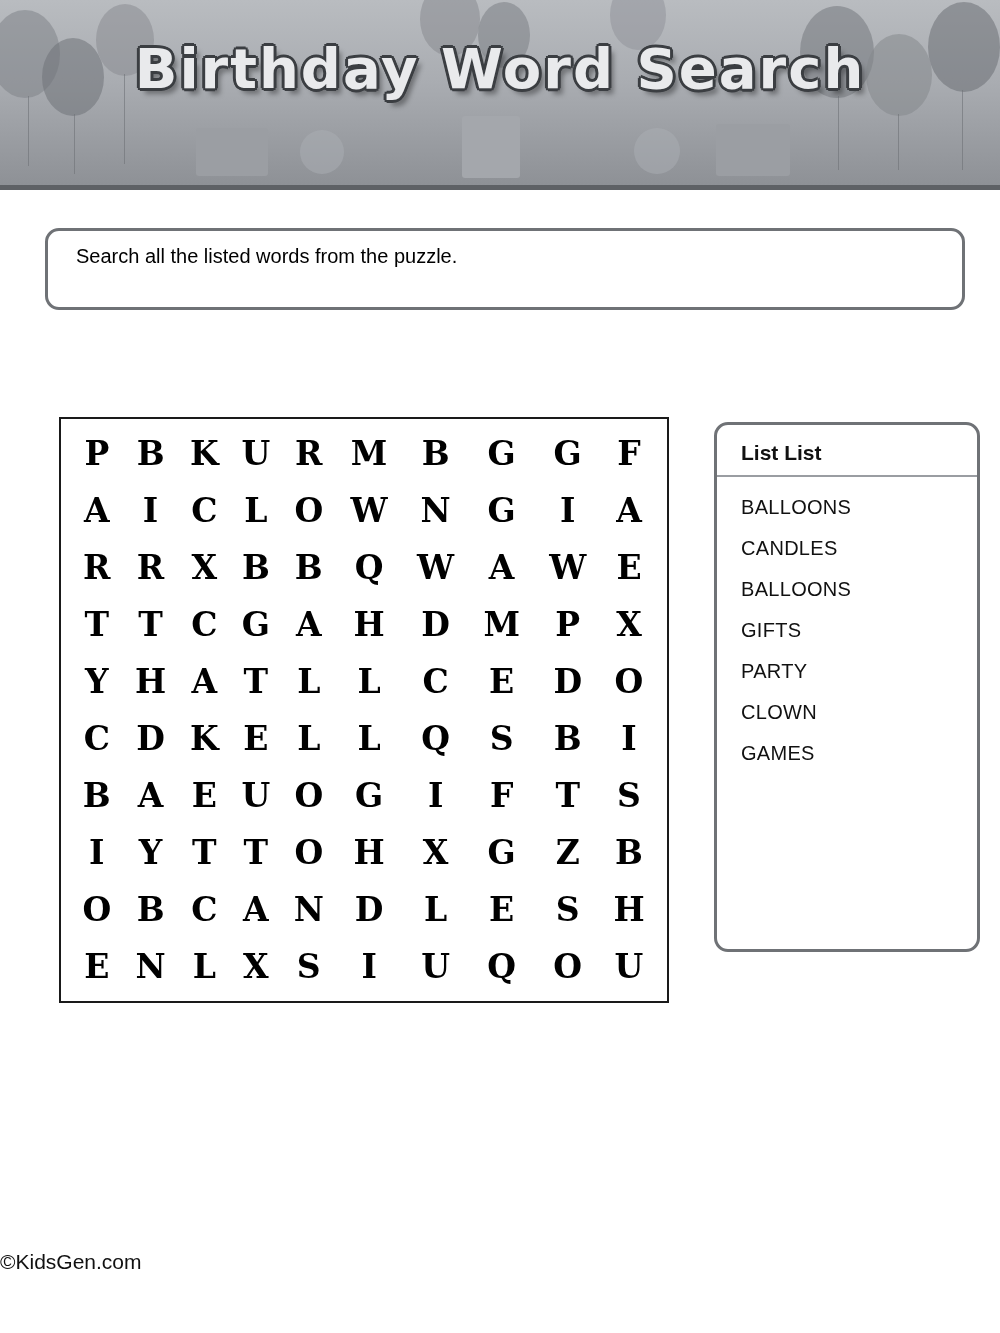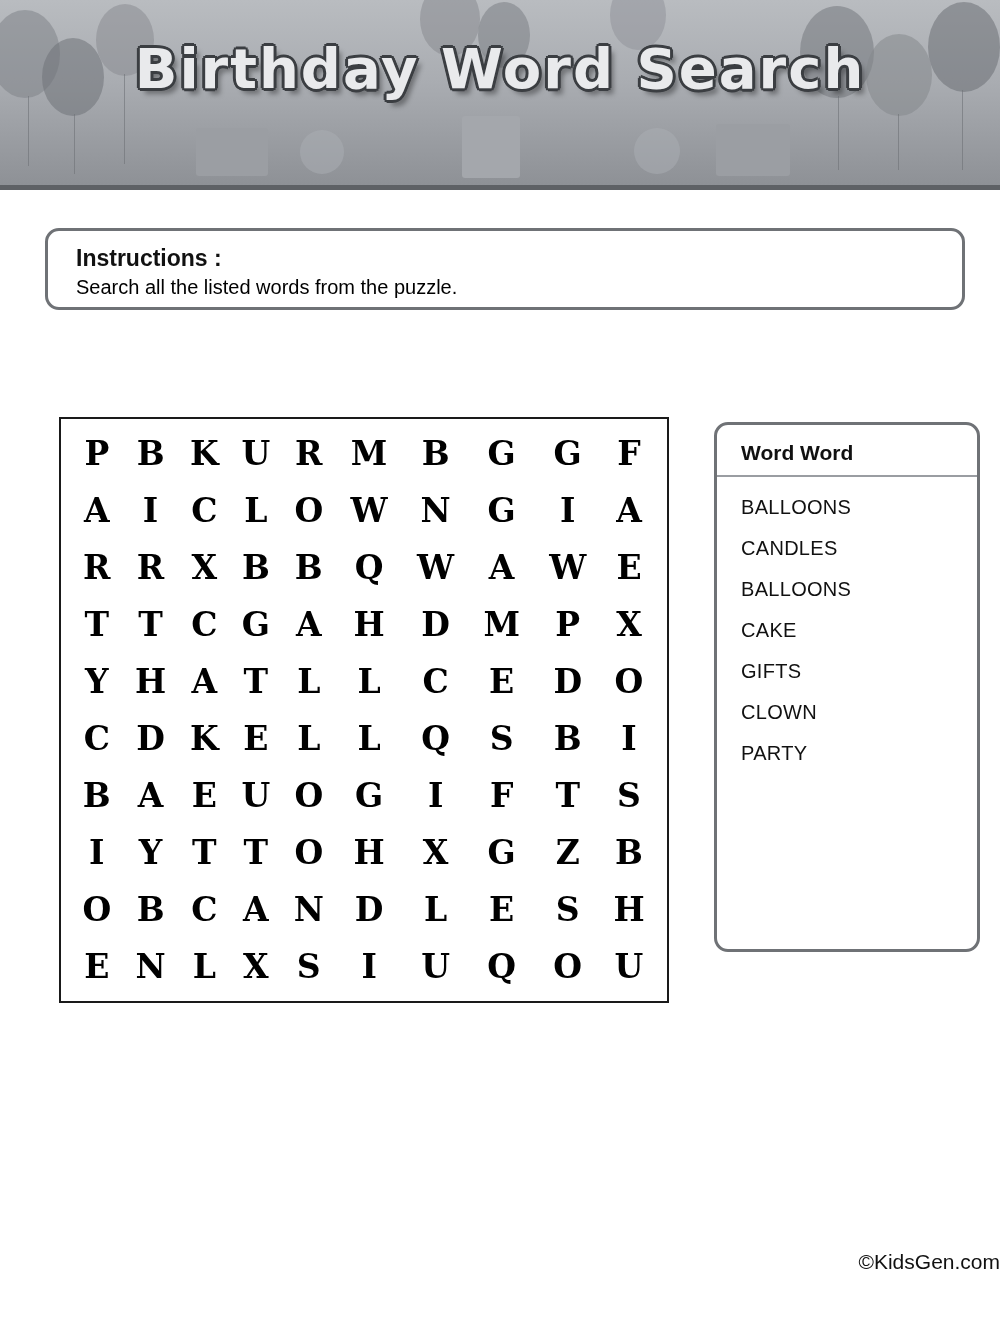--- a/index.html
+++ b/index.html
@@ -145,21 +145,21 @@
     padding: 9px 0;
     letter-spacing: .3px;
   }
 
   
   .footer {
     position: absolute;
     left: 0;
     top: 1250px;
     width: 1000px;
-    text-align: right;
+    text-align: left;
     font-size: 21px;
     color: #111;
   }
 </style>
 </head>
 <body>
 
 <div class="banner">
 
   <div class="bg-blob" style="left:-10px;  top:10px;  width:70px;  height:88px;  background:#7f8388;"></div>
@@ -182,21 +182,20 @@
   <div class="cake" style="left:196px; top:128px; width:72px; height:48px; background:#9b9ea3;"></div>
   <div class="cake" style="left:716px; top:124px; width:74px; height:52px; background:#9b9ea3;"></div>
   <div class="cake" style="left:462px; top:116px; width:58px; height:62px; background:#a4a7ac;"></div>
   <div class="bg-blob" style="left:300px; top:130px; width:44px; height:44px; background:#aaadb2;"></div>
   <div class="bg-blob" style="left:634px; top:128px; width:46px; height:46px; background:#aaadb2;"></div>
 
   <div class="banner-title">Birthday Word Search</div>
 </div>
 
 <div class="instructions">
-  <p class="instructions-title">Instructions :</p>
   <p class="instructions-text">Search all the listed words from the puzzle.</p>
 </div>
 
 <div class="grid-box">
   <table class="grid">
     <tbody>
         <tr>
           <td>P</td>
           <td>B</td>
           <td>K</td>
@@ -314,25 +313,25 @@
           <td>U</td>
           <td>Q</td>
           <td>O</td>
           <td>U</td>
         </tr>
       </tbody>
   </table>
 </div>
 
 <div class="wordlist">
-  <div class="wordlist-header">Word Word</div>
+  <div class="wordlist-header">List List</div>
   <ul>
       <li>BALLOONS</li>
       <li>CANDLES</li>
       <li>BALLOONS</li>
-      <li>CAKE</li>
       <li>GIFTS</li>
+      <li>PARTY</li>
       <li>CLOWN</li>
-      <li>PARTY</li>
+      <li>GAMES</li>
     </ul>
 </div>
 
 <div class="footer">©KidsGen.com</div>
 
 </body></html>

